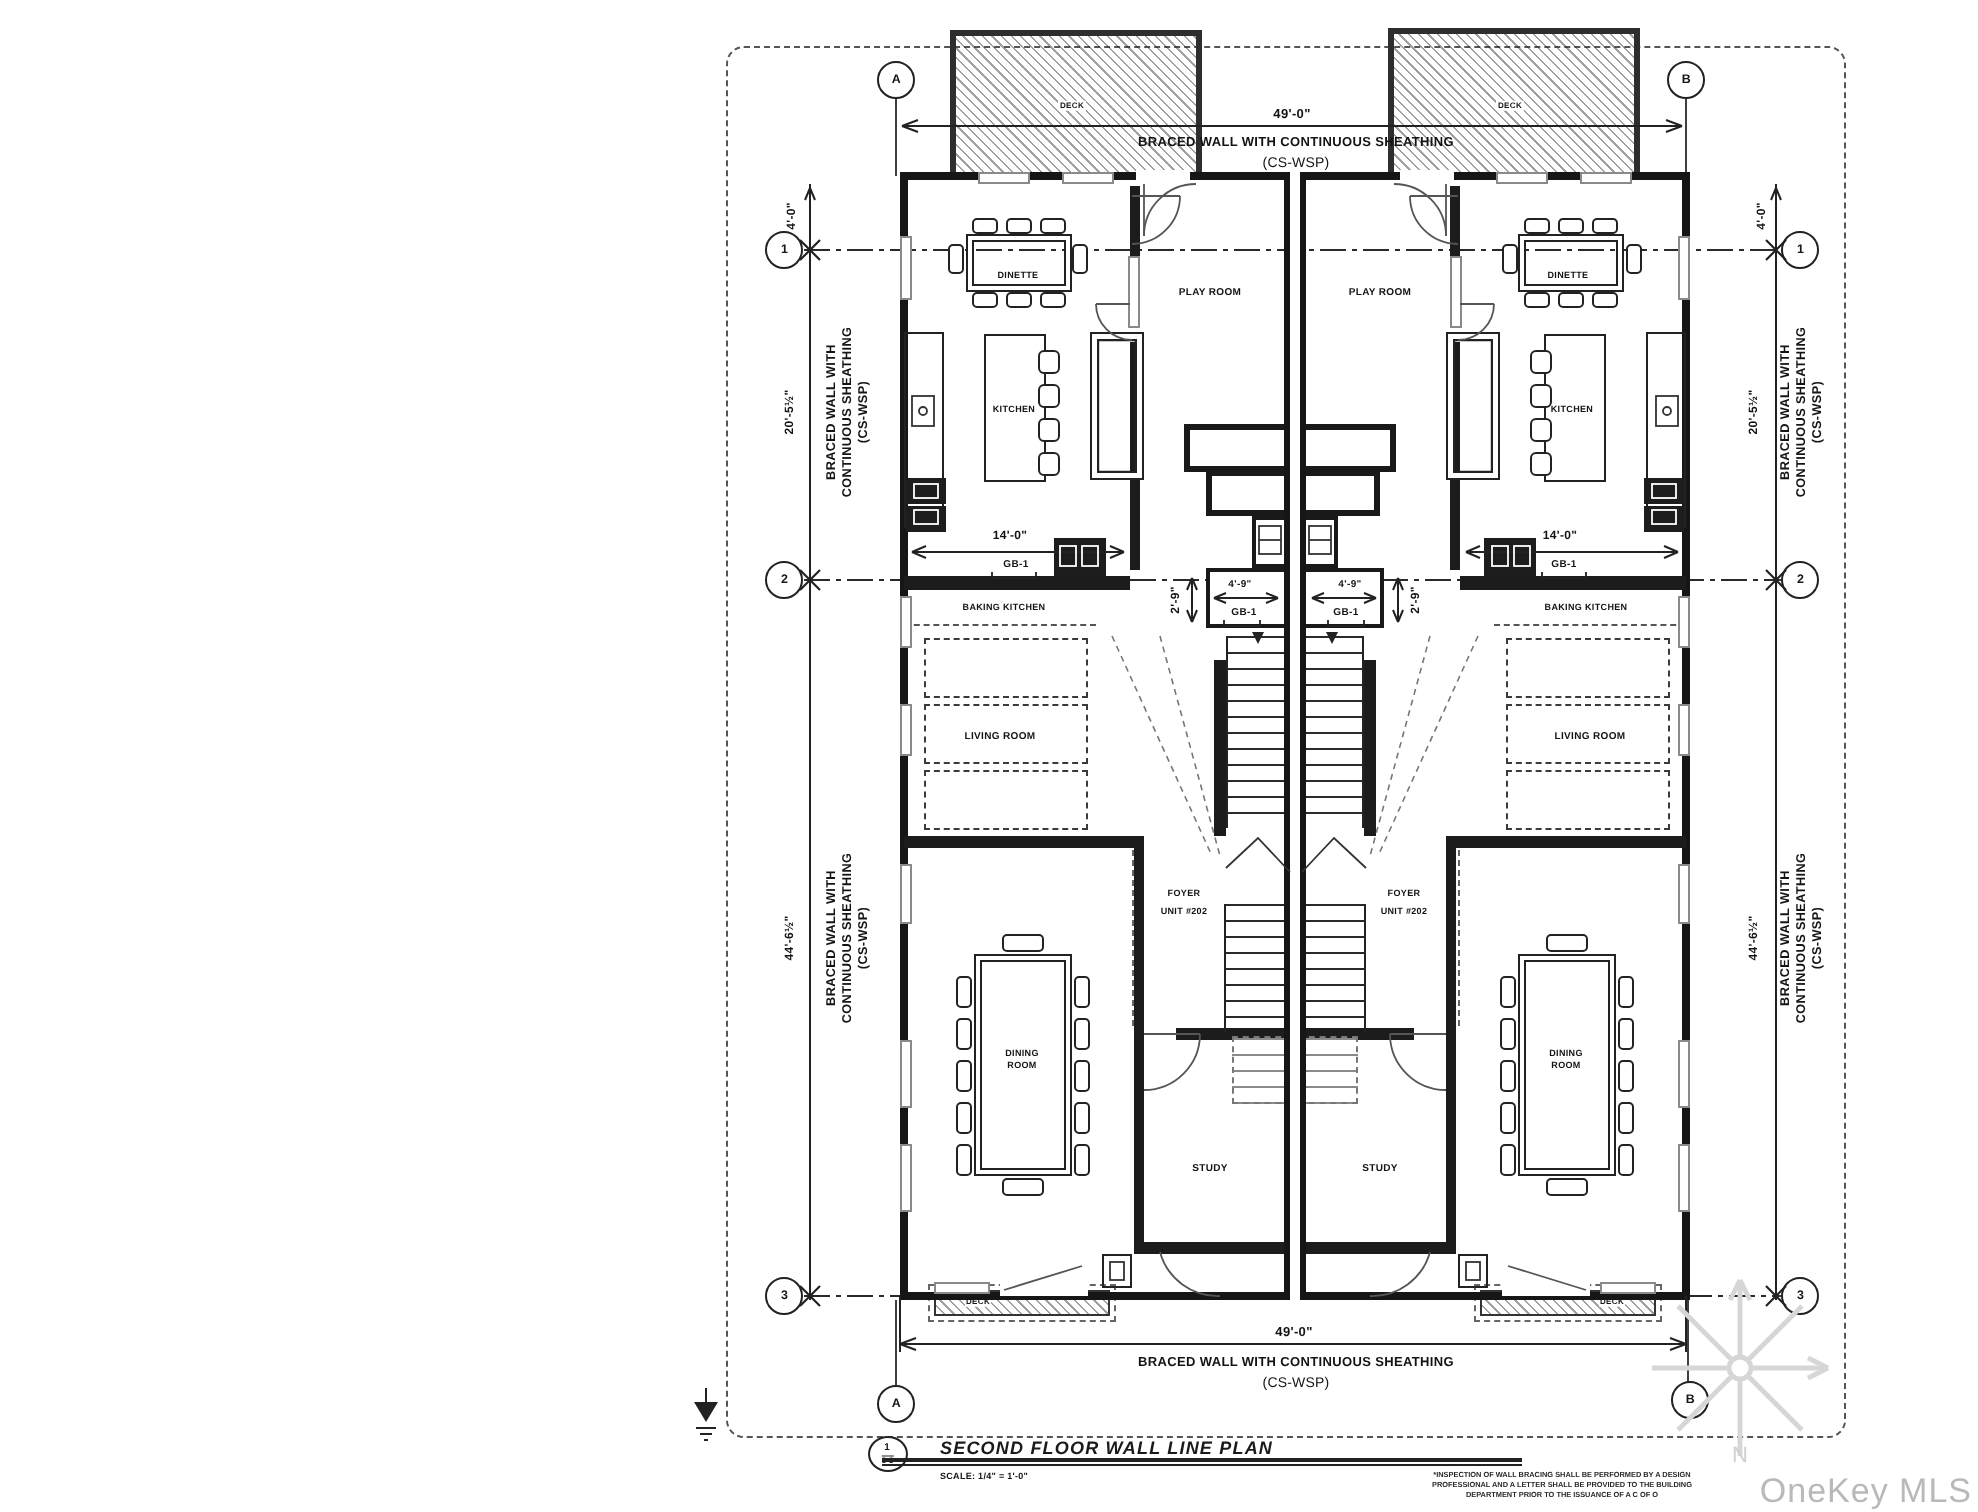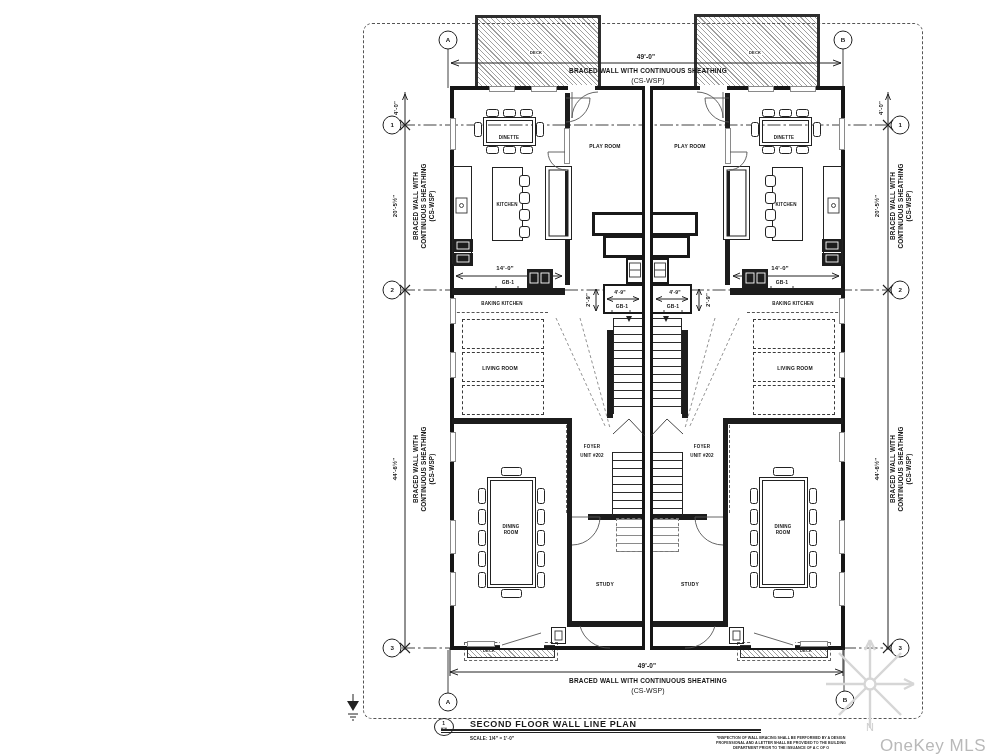--- a/index.html
+++ b/index.html
@@ -40,21 +40,21 @@
        transform:translate(-50%,-50%) rotate(-90deg) scale(.58);font-size:11px;letter-spacing:.3px;width:260px;}
   .t8{font-size:8px;} .t10{font-size:10px;} .t12{font-size:12px;} .t13{font-size:13px;} .t14{font-size:14px;}
   .typ{font-weight:400;letter-spacing:.2px;}
   .gc{position:absolute;width:17px;height:17px;border:1.3px solid #222;border-radius:50%;background:#fff;
       transform:translate(-50%,-50%);display:flex;align-items:center;justify-content:center;}
   .gc span{font-size:10px;font-weight:700;transform:scale(.62);}
   .refcirc{position:absolute;width:20px;height:18px;border:1.2px solid #222;border-radius:50%;background:#fff;
       display:flex;flex-direction:column;align-items:center;justify-content:center;box-sizing:border-box;}
   .refcirc .top{font-size:9px;font-weight:700;transform:scale(.55);line-height:5px;}
   .refcirc .bot{font-size:8px;font-weight:700;transform:scale(.5);line-height:5px;border-top:1px solid #222;padding-top:1px;}
-  .title{position:absolute;font-size:9px;font-weight:700;letter-spacing:.6px;color:#1a1a1a;white-space:nowrap;}
+  .title{position:absolute;font-size:9px;font-weight:700;letter-spacing:.6px;color:#1a1a1a;white-space:nowrap;font-style:italic;}
   .titleline{position:absolute;box-sizing:border-box;border-top:2.4px solid #222;border-bottom:1px solid #222;height:4.4px;}
   .lblL{position:absolute;font-weight:700;color:#141414;white-space:nowrap;transform:translate(0,-50%) scale(.5);
         transform-origin:left center;font-size:9px;letter-spacing:.3px;}
   .discl{position:absolute;width:300px;transform:scale(.5);transform-origin:left top;font-size:7.4px;
          font-weight:700;color:#2a2a2a;line-height:1.35;text-align:center;white-space:pre-line;}
   .watermark{position:absolute;font-size:17px;color:#b9b9b9;letter-spacing:.5px;font-weight:400;white-space:nowrap;}
 </style>
 </head>
 <body>
 

